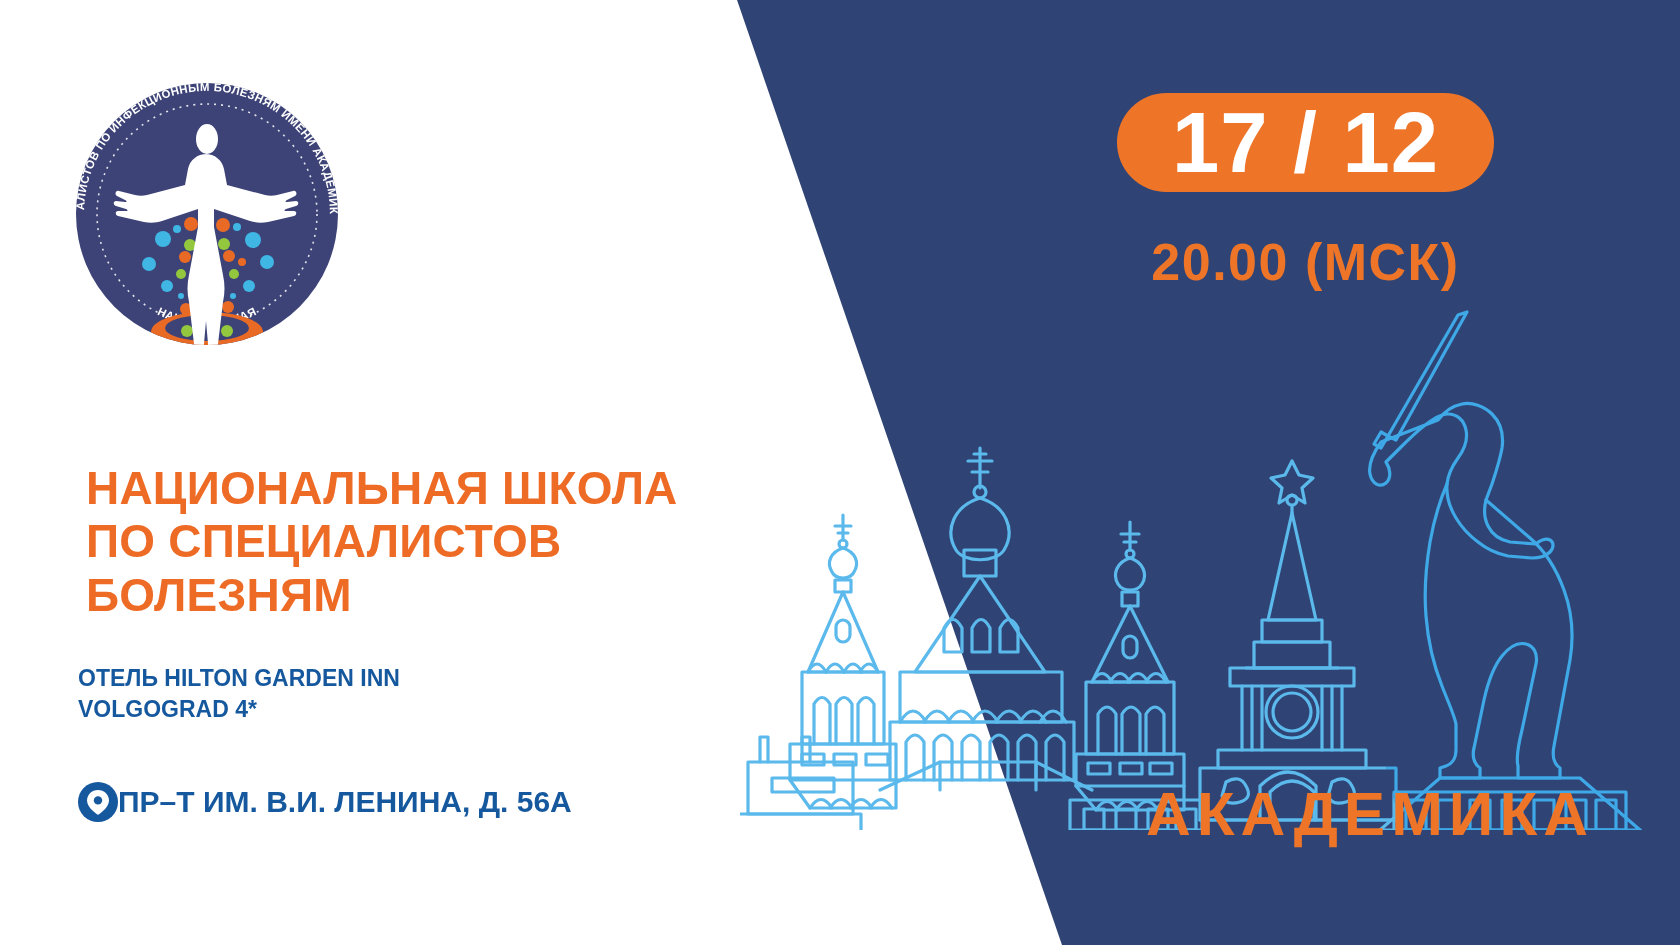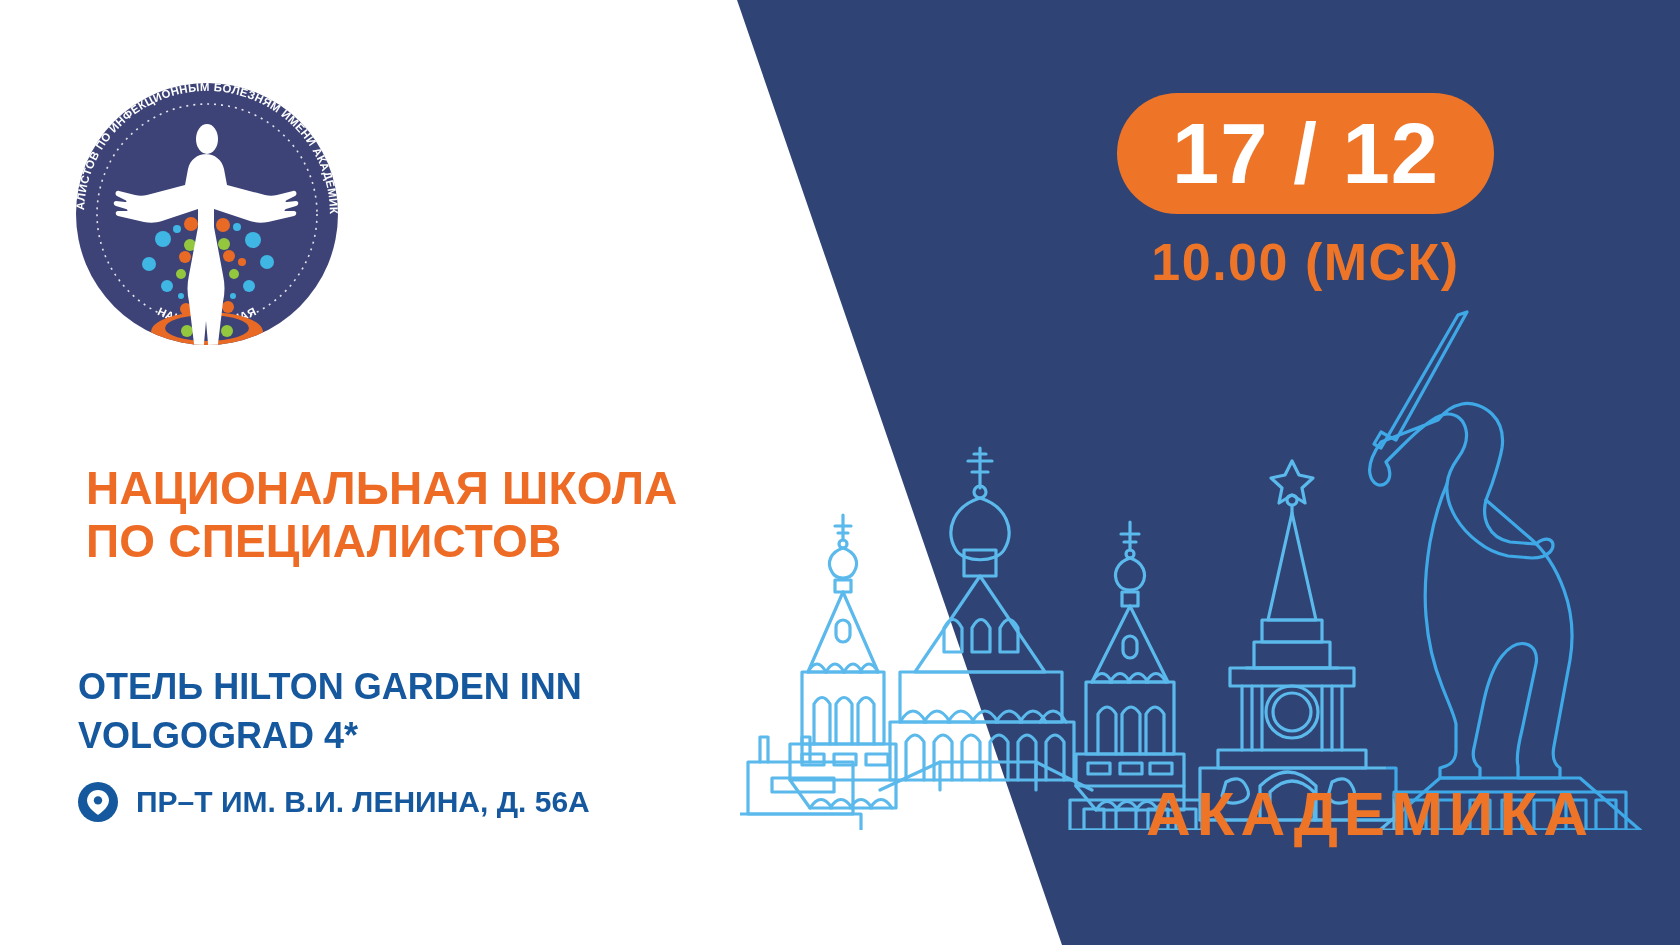--- a/index.html
+++ b/index.html
@@ -59,47 +59,46 @@
   }
 
   #venue-block {
     position:absolute;
     left:78px; top:663px;
     width:640px;
     z-index:3;
   }
   .venue-line {
     color:#15589E;
-    font-size:36px;
+    font-size:23px;
     font-weight:bold;
     line-height:1.36;
     white-space:nowrap;
   }
 
   #address-row {
     position:absolute;
     left:78px; top:782px;
     display:flex;
     align-items:center;
-    gap:18px;
     z-index:3;
   }
   #pin-icon { width:40px; height:40px; flex:none; }
   .address-text {
     color:#15589E;
     font-size:30px;
     font-weight:bold;
     white-space:nowrap;
   }
 
   
   #date-badge {
     position:absolute;
     left:1117px; top:93px;
-    width:377px; height:121px;
+    width:377px; height:99px;
     background:#EE7528;
     border-radius:61px;
     display:flex;
     align-items:center;
     justify-content:center;
     z-index:4;
   }
   #date-badge .date-text {
     color:#ffffff;
     font-size:85px;
@@ -453,20 +452,21 @@
                    l-38 -10 l-3 -16
                    c-2 -9 -9 -15 -19 -15 Z"></path>
         </g>
       </g>
     </svg>
   </div>
 
   <div id="left-text">
     <div class="title-line">НАЦИОНАЛЬНАЯ ШКОЛА</div>
     <div class="title-line">ПО СПЕЦИАЛИСТОВ</div>
+    <div class="title-line">БОЛЕЗНЯМ</div>
   </div>
 
   <div id="venue-block">
     <div class="venue-line">ОТЕЛЬ HILTON GARDEN INN</div>
     <div class="venue-line">VOLGOGRAD 4*</div>
   </div>
 
   <div id="address-row">
     <svg id="pin-icon" viewBox="0 0 40 40" xmlns="http://www.w3.org/2000/svg">
       <circle cx="20" cy="20" r="20" fill="#15589E"></circle>
@@ -474,17 +474,17 @@
                C31 12.7 26.2 8 20 8 Z" fill="#FFFFFF"></path>
       <circle cx="20" cy="18.4" r="4.2" fill="#15589E"></circle>
     </svg>
     <div class="address-text">ПР–Т ИМ. В.И. ЛЕНИНА, Д. 56А</div>
   </div>
 
   <div id="date-badge">
     <span class="date-text">17 / 12</span>
   </div>
 
-  <div id="time-text">10.00 (МСК)</div>
+  <div id="time-text">20.00 (МСК)</div>
 
   <div id="city-text">АКАДЕМИКА</div>
 
 </div>
 
 </body></html>

